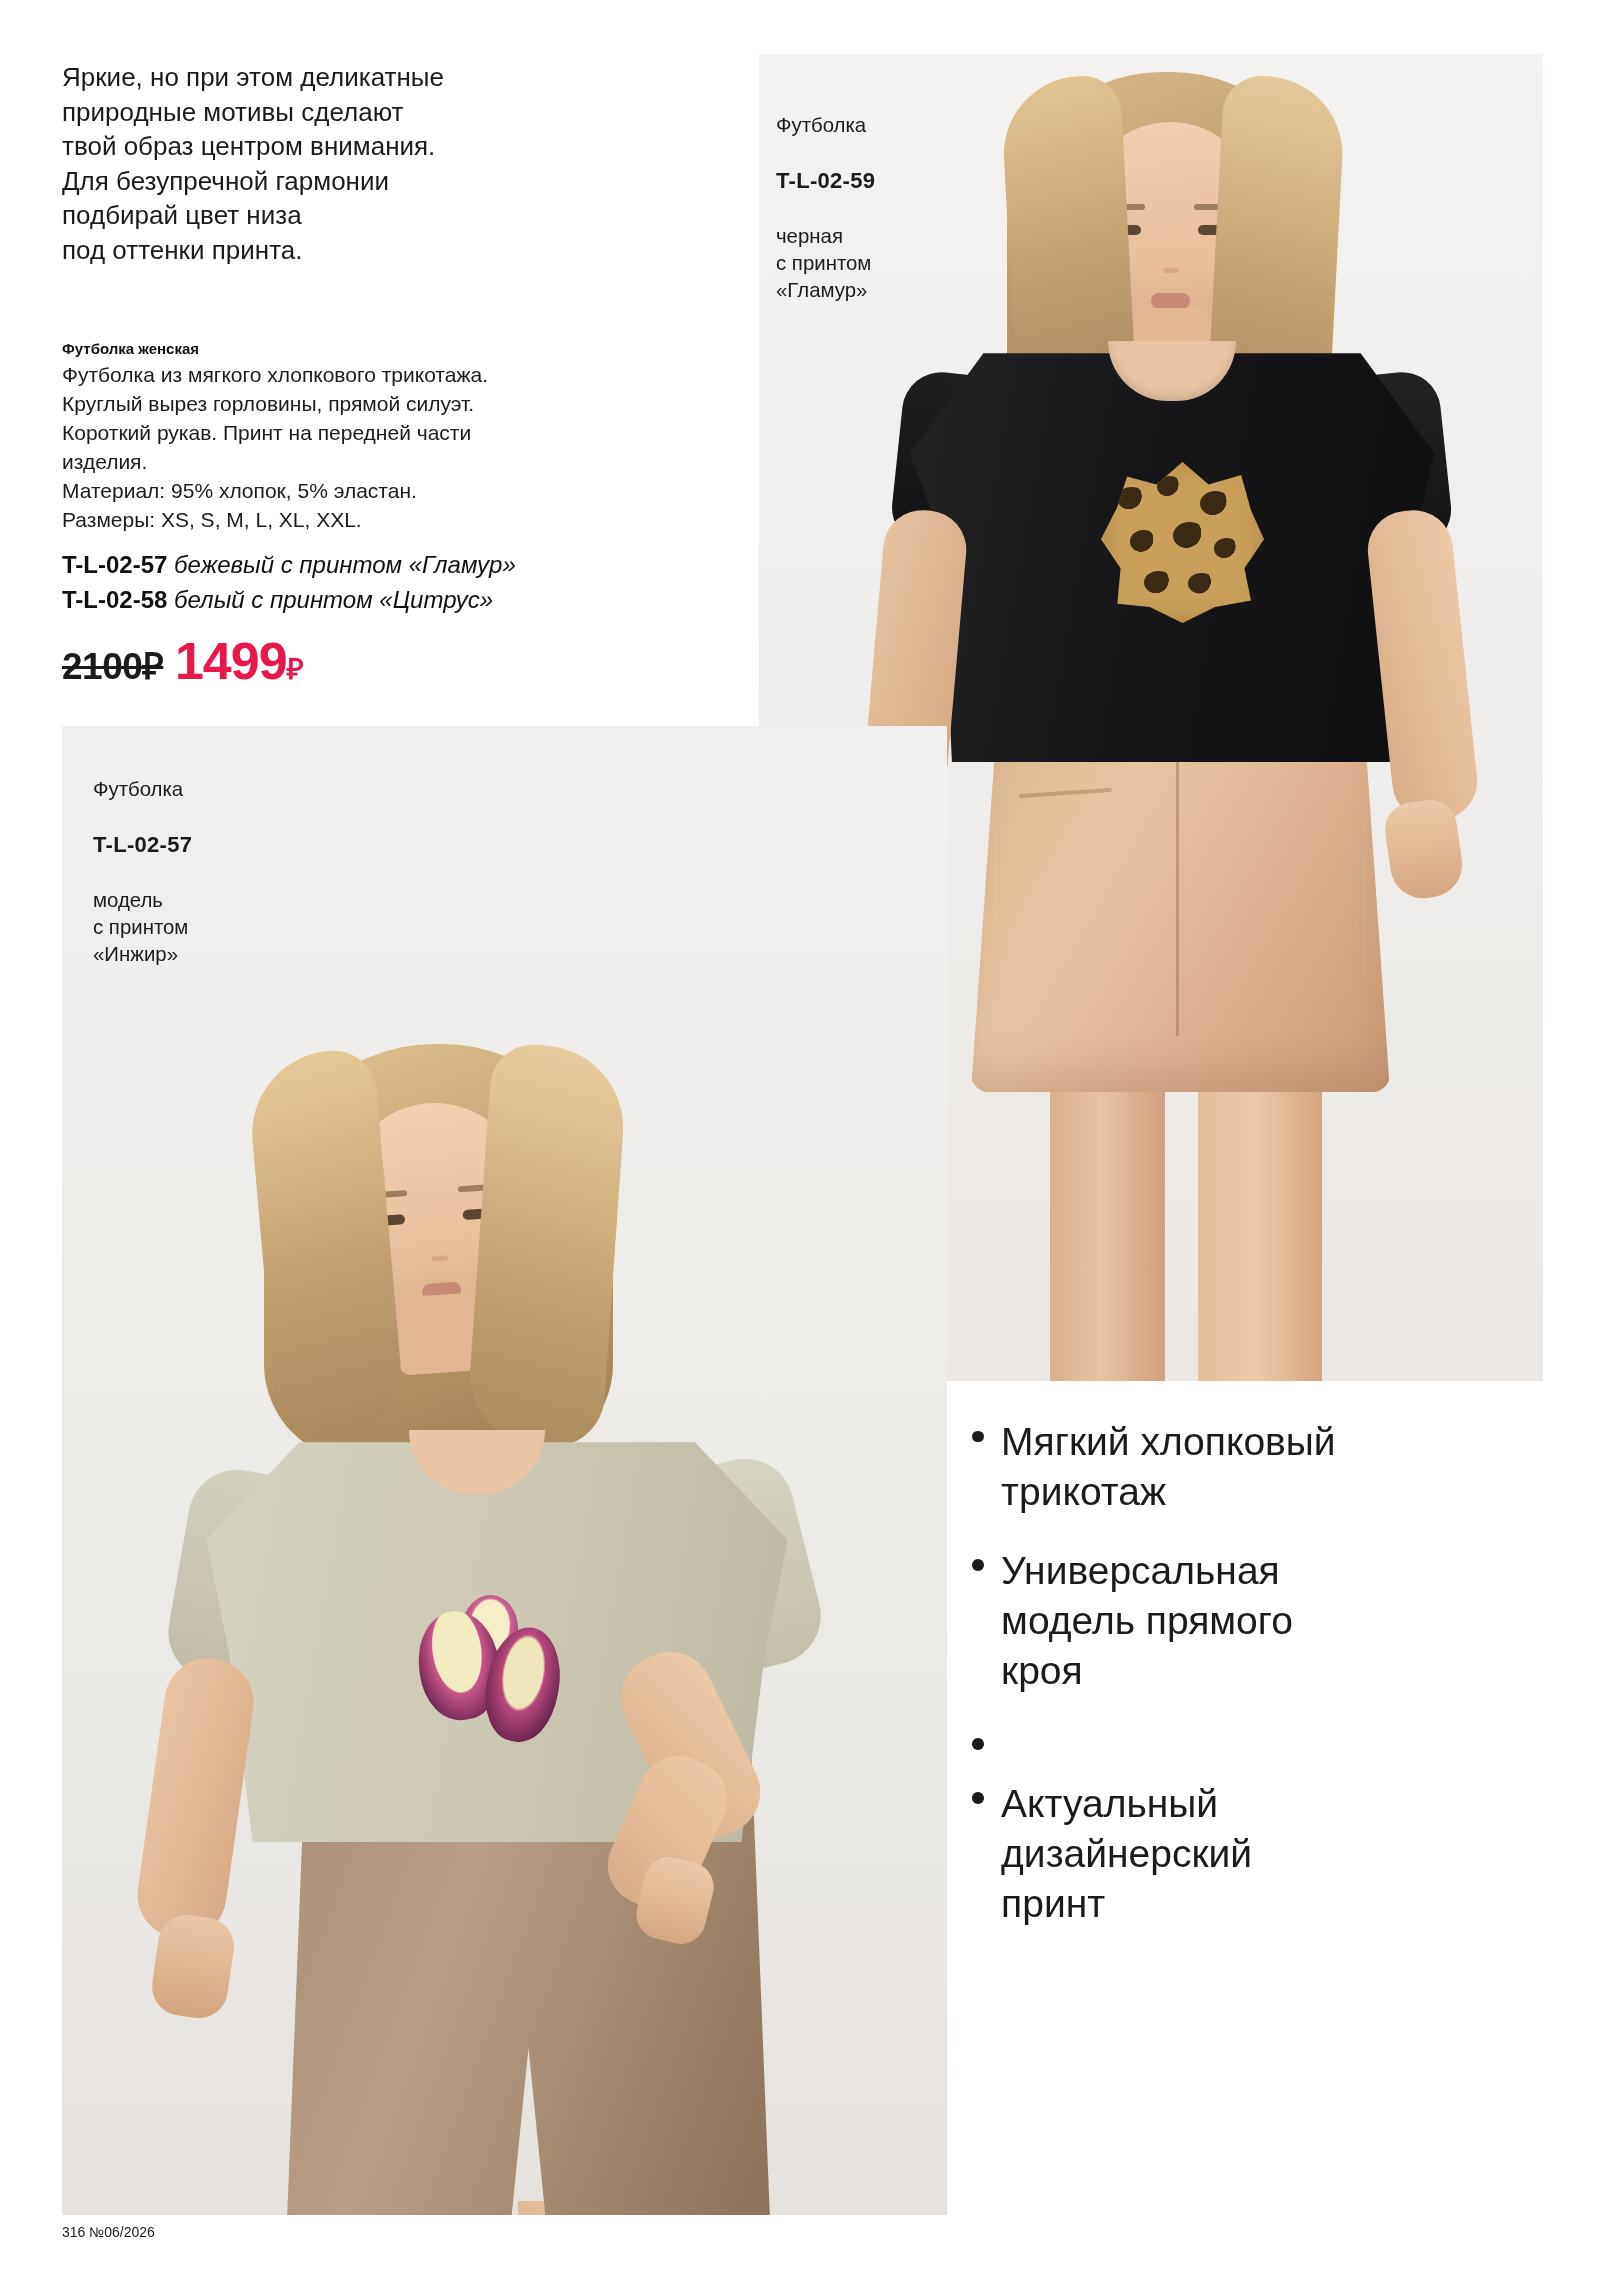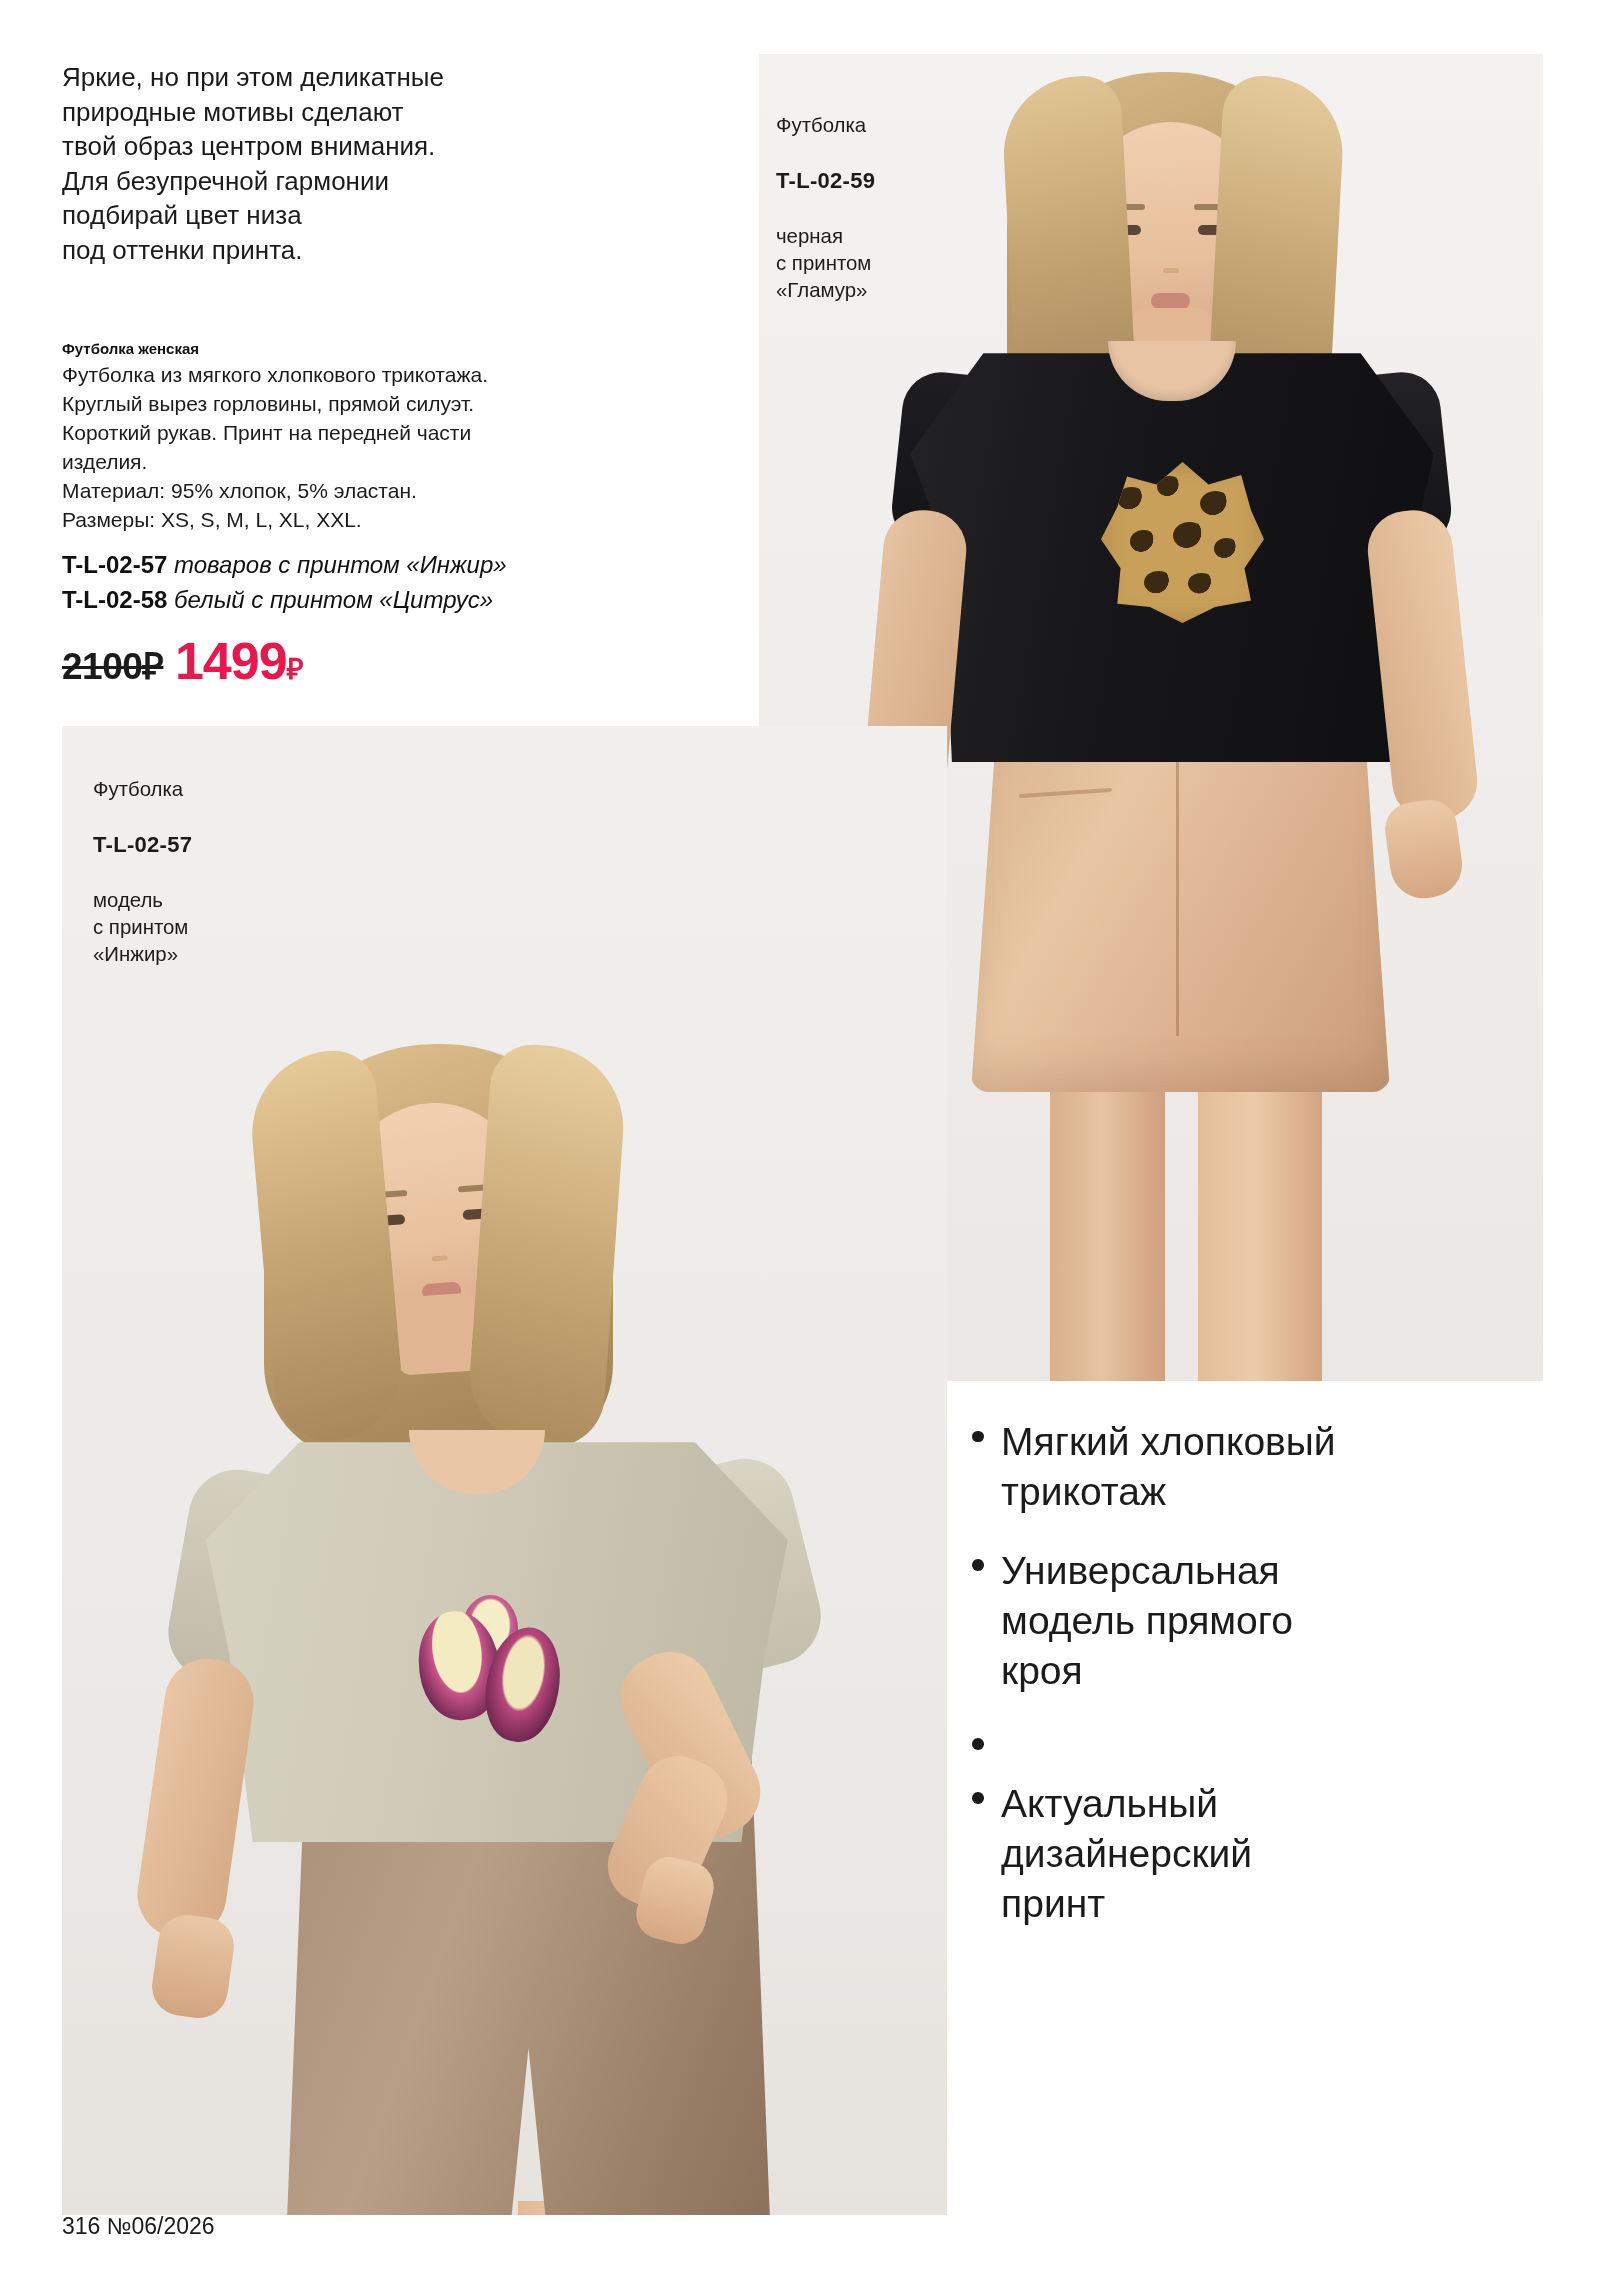--- a/index.html
+++ b/index.html
@@ -136,21 +136,21 @@
     font-size: 39px;
     line-height: 1.28;
     color: #1b1b1b;
   }
 
   
   .footer-left {
     position: absolute;
     left: 62px;
     bottom: 52px;
-    font-size: 23px;
+    font-size: 14px;
     color: #1b1b1b;
   }
   .footer-left .pg { font-weight: normal; }
   .footer-right {
     position: absolute;
     right: 62px;
     bottom: 45px;
     text-align: right;
     font-size: 17.5px;
     line-height: 1.5;
@@ -388,21 +388,21 @@
     <div class="desc-body">Футболка из мягкого хлопкового трикотажа.
 Круглый вырез горловины, прямой силуэт.
 Короткий рукав. Принт на передней части
 изделия.
 Материал: 95% хлопок, 5% эластан.
 Размеры: XS, S, M, L, XL, XXL.</div>
 
     <div class="codes">
       <div class="code-line">
         <span class="code">T-L-02-57</span>
-        <span class="code-desc">товаров с принтом «Инжир»</span>
+        <span class="code-desc">бежевый с принтом «Гламур»</span>
       </div>
       <div class="code-line">
         <span class="code">T-L-02-58</span>
         <span class="code-desc">белый с принтом «Цитрус»</span>
       </div>
     </div>
 
     <div class="price-row">
       <span class="price-old">2100₽</span>
       <span class="price-new"><span>1499</span><span class="cur">₽</span></span>

